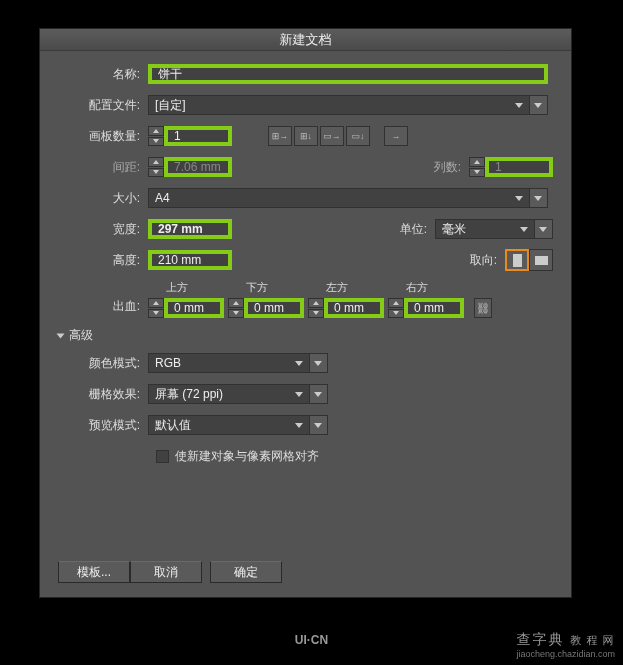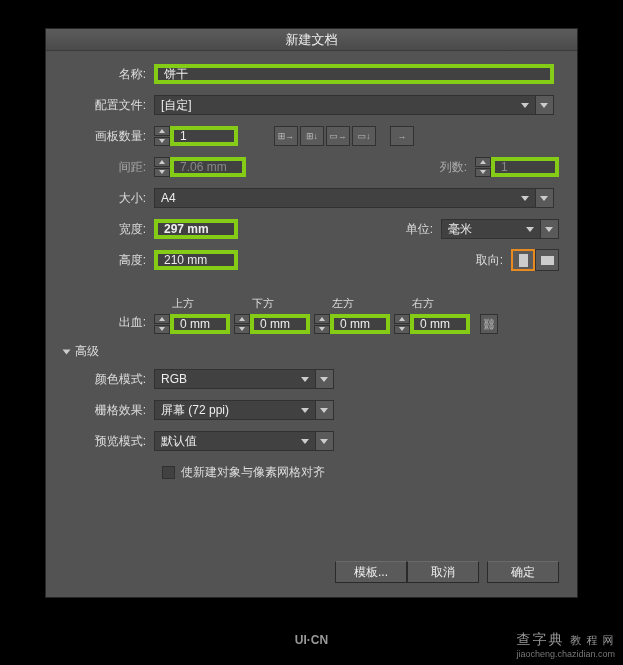--- a/index.html
+++ b/index.html
@@ -7,21 +7,21 @@
     background: #000;
     width: 623px;
     height: 665px;
     font-family: "Microsoft YaHei", sans-serif;
     font-size: 12px;
     color: #ddd;
     position: relative;
   }
   .dialog {
     position: absolute;
-    left: 45px;
+    left: 39px;
     top: 28px;
     width: 533px;
     height: 570px;
     background: #535353;
     border: 1px solid #262626;
     box-shadow: 0 8px 24px rgba(0,0,0,0.6);
   }
   .titlebar {
     height: 22px;
     line-height: 22px;
@@ -142,35 +142,35 @@
     border-left: 5px solid #ccc;
     transform: rotate(90deg);
     margin-right: 6px;
   }
   .checkbox {
     width: 13px; height: 13px;
     background: #414141; border: 1px solid #313131;
     display: inline-block; margin-right: 6px;
   }
   .bleed-grid {
-    display: flex; gap: 4px; align-items: flex-end; margin-top: 16px;
+    display: flex; gap: 4px; align-items: flex-end;
   }
   .bleed-col { display: flex; flex-direction: column; }
   .bleed-col .bl { font-size: 11px; margin-bottom: 3px; color: #ddd; padding-left: 18px; }
   .bleed-box { display: flex; }
   .link-icon {
     width: 18px; height: 20px;
     background: #5a5a5a; border: 1px solid #313131;
     display: flex; align-items: center; justify-content: center;
     font-size: 11px; color: #ccc; margin-left: 6px;
   }
   .footer {
     position: absolute;
     bottom: 14px; left: 18px; right: 18px;
-    display: flex; justify-content: flex-end;
+    display: flex; justify-content: flex-start;
   }
   .btn {
     height: 22px;
     background: #5a5a5a;
     border: 1px solid #2a2a2a;
     border-top-color: #6a6a6a;
     color: #eee;
     padding: 0 18px;
     font-size: 12px;
     line-height: 20px;
@@ -229,21 +229,21 @@
       <div style="width:14px"></div>
       <div class="icon-btn">→</div>
     </div>
 
     <div class="row">
       <div class="label sub">间距:</div>
       <div class="stepper">
           <div class="step-btn step-up"></div>
           <div class="step-btn step-down"></div>
         </div>
-      <input class="textinput disabled" style="width: 76px;" value="7.06 mm">
+      <input class="textinput disabled" style="width: 68px;" value="7.06 mm">
       <div style="flex:1"></div>
       <div class="label sub" style="width:50px">列数:</div>
       <div class="stepper">
           <div class="step-btn step-up"></div>
           <div class="step-btn step-down"></div>
         </div>
       <input class="textinput disabled" style="width: 68px;" value="1">
     </div>
 
     <div class="row">

